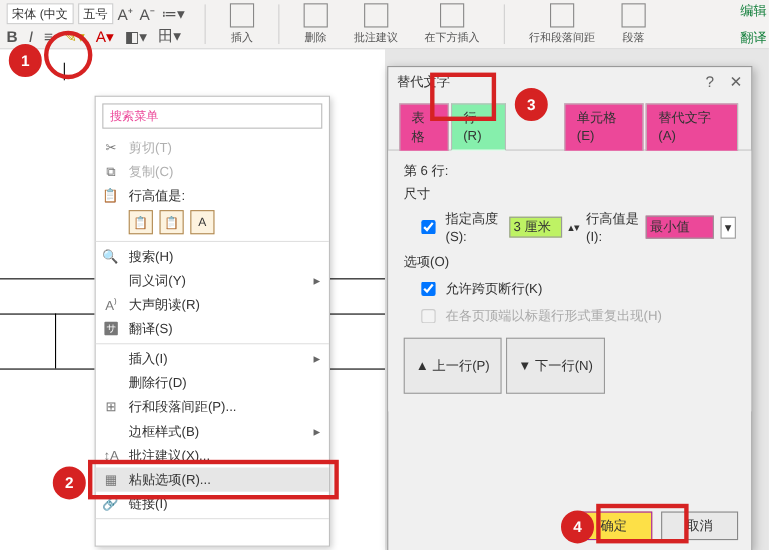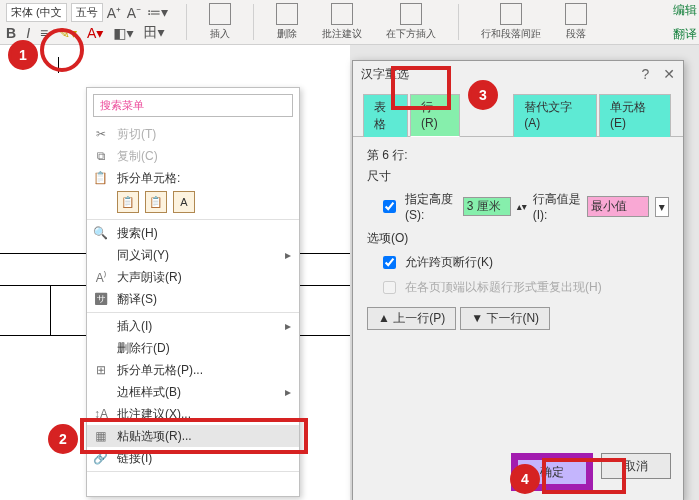--- a/index.html
+++ b/index.html
@@ -21,32 +21,32 @@
 .ctx-item .ico{width:16px;height:16px;display:flex;align-items:center;justify-content:center;font-size:12px;color:#777}
 .ctx-item .arrow{position:absolute;right:8px;color:#666}
 .ctx-sep{height:1px;background:#e0e0e0;margin:2px 0}
 .paste-icons{display:flex;gap:6px;padding:2px 0 4px 30px}
 .paste-icons div{width:20px;height:20px;border:1px solid #b08850;background:#fdf3df;display:flex;align-items:center;justify-content:center;font-size:11px}
 .ctx-highlight{background:#e6e6e6}
 .dialog{position:absolute;left:352px;top:15px;width:330px;height:440px;background:#f0f0f0;border:1px solid #999;box-shadow:2px 2px 8px rgba(0,0,0,.25)}
 .dlg-title{height:26px;display:flex;align-items:center;justify-content:space-between;padding:0 8px;font-size:12px}
 .dlg-title .btns{display:flex;gap:14px;color:#666;font-size:14px}
 .tabs{display:flex;gap:0;padding:6px 10px 0 10px;border-bottom:1px solid #bbb;font-size:12px}
-.tab{padding:4px 10px;border:1px solid #bbb;border-bottom:none;background:#5eead4;margin-right:2px;position:relative;top:1px}
+.tab{padding:4px 10px;border:1px solid #bbb;border-bottom:none;background:#ec4899;margin-right:2px;position:relative;top:1px}
 .tab.active{background:#86efac;border-bottom:1px solid #fff}
 .dlg-body{padding:10px 14px;font-size:12px;background:#f0f0f0}
 .field-row{display:flex;align-items:center;gap:6px;margin:6px 0}
 .chk{width:13px;height:13px}
-.txt-in{width:52px;border:1px solid #999;padding:0 3px;font-size:12px;background:#86efac}
-.sel-in{width:70px;border:1px solid #999;padding:1px 3px;font-size:12px;background:#f9a8d4;display:flex;justify-content:space-between;align-items:center}
+.txt-in{width:52px;border:1px solid #999;padding:0 3px;font-size:12px;background:#bef264}
+.sel-in{width:70px;border:1px solid #999;padding:1px 3px;font-size:12px;background:#ec4899;display:flex;justify-content:space-between;align-items:center}
 .sel-box{width:16px;height:18px;border:1px solid #999;background:#fff;display:flex;align-items:center;justify-content:center}
-.nav-btn{border:1px solid #999;background:#e9e9e9;padding:2px 10px;font-size:12px}
+.nav-btn{border:1px solid #999;background:#e9e9e9;padding:16px 10px;font-size:12px}
 .dlg-footer{position:absolute;bottom:10px;right:12px;display:flex;gap:8px}
 .dlg-btn{width:68px;height:24px;border:1px solid #888;background:#e9e9e9;display:flex;align-items:center;justify-content:center;font-size:12px}
-.dlg-btn.primary{border:7px solid #a21caf;background:#c4b5fd}
+.dlg-btn.primary{border:1px solid #a21caf;background:#fde047}
 .callout{position:absolute;border:4px solid #d62222;box-sizing:border-box}
 .num-badge{position:absolute;width:24px;height:24px;border:3px solid #d62222;border-radius:50%;background:#d62222;color:#fff;font-weight:bold;display:flex;align-items:center;justify-content:center;font-size:14px}
 .side-label{position:absolute;right:2px;top:2px;font-size:12px;color:#15803d}
 </style>
 </head>
 <body>
 
 <div class="ribbon">
   <div style="display:flex;flex-direction:column;gap:2px">
     <div style="display:flex;gap:4px">
@@ -113,21 +113,21 @@
     <div class="ctx-item disabled">
         <span class="ico">✂</span>
         <span>剪切(T)</span>
       </div>
     <div class="ctx-item disabled">
         <span class="ico">⧉</span>
         <span>复制(C)</span>
       </div>
     <div class="ctx-item">
         <span class="ico">📋</span>
-        <span>拆分单元格:</span>
+        <span>行高值是:</span>
       </div>
     <div class="paste-icons">
       <div>📋</div>
       <div>📋</div>
       <div>A</div>
     </div>
     <div class="ctx-sep"></div>
     <div class="ctx-item">
         <span class="ico">🔍</span>
         <span>搜索(H)</span>
@@ -150,21 +150,21 @@
         <span class="ico"></span>
         <span>插入(I)</span>
         <span class="arrow">▸</span>
       </div>
     <div class="ctx-item">
         <span class="ico"></span>
         <span>删除行(D)</span>
       </div>
     <div class="ctx-item">
         <span class="ico">⊞</span>
-        <span>拆分单元格(P)...</span>
+        <span>行和段落间距(P)...</span>
       </div>
     <div class="ctx-item">
         <span class="ico"></span>
         <span>边框样式(B)</span>
         <span class="arrow">▸</span>
       </div>
     <div class="ctx-item">
         <span class="ico">↕A</span>
         <span>批注建议(X)...</span>
       </div>
@@ -175,32 +175,32 @@
     <div class="ctx-item">
         <span class="ico">🔗</span>
         <span>链接(I)</span>
       </div>
     <div class="ctx-sep"></div>
     <div class="ctx-item"></div>
   </div>
 
   <div class="dialog">
     <div class="dlg-title">
-      <span>汉字重选</span>
+      <span>替代文字</span>
       <span class="btns">
           <span>?</span>
           <span>✕</span>
         </span>
     </div>
     <div class="tabs">
       <div class="tab">表格</div>
       <div class="tab active">行(R)</div>
       <div class="tab" style="visibility:hidden">列(U)</div>
+      <div class="tab">单元格(E)</div>
       <div class="tab">替代文字(A)</div>
-      <div class="tab">单元格(E)</div>
     </div>
     <div class="dlg-body">
       <div style="margin-bottom:4px">第 6 行:</div>
       <div>尺寸</div>
       <div class="field-row" style="margin-left:12px">
         <input type="checkbox" class="chk" checked="" style="">
         <span>指定高度(S):</span>
         <span class="txt-in">3 厘米</span>
         <span style="font-size:10px">▴▾</span>
         <span>行高值是(I):</span>

